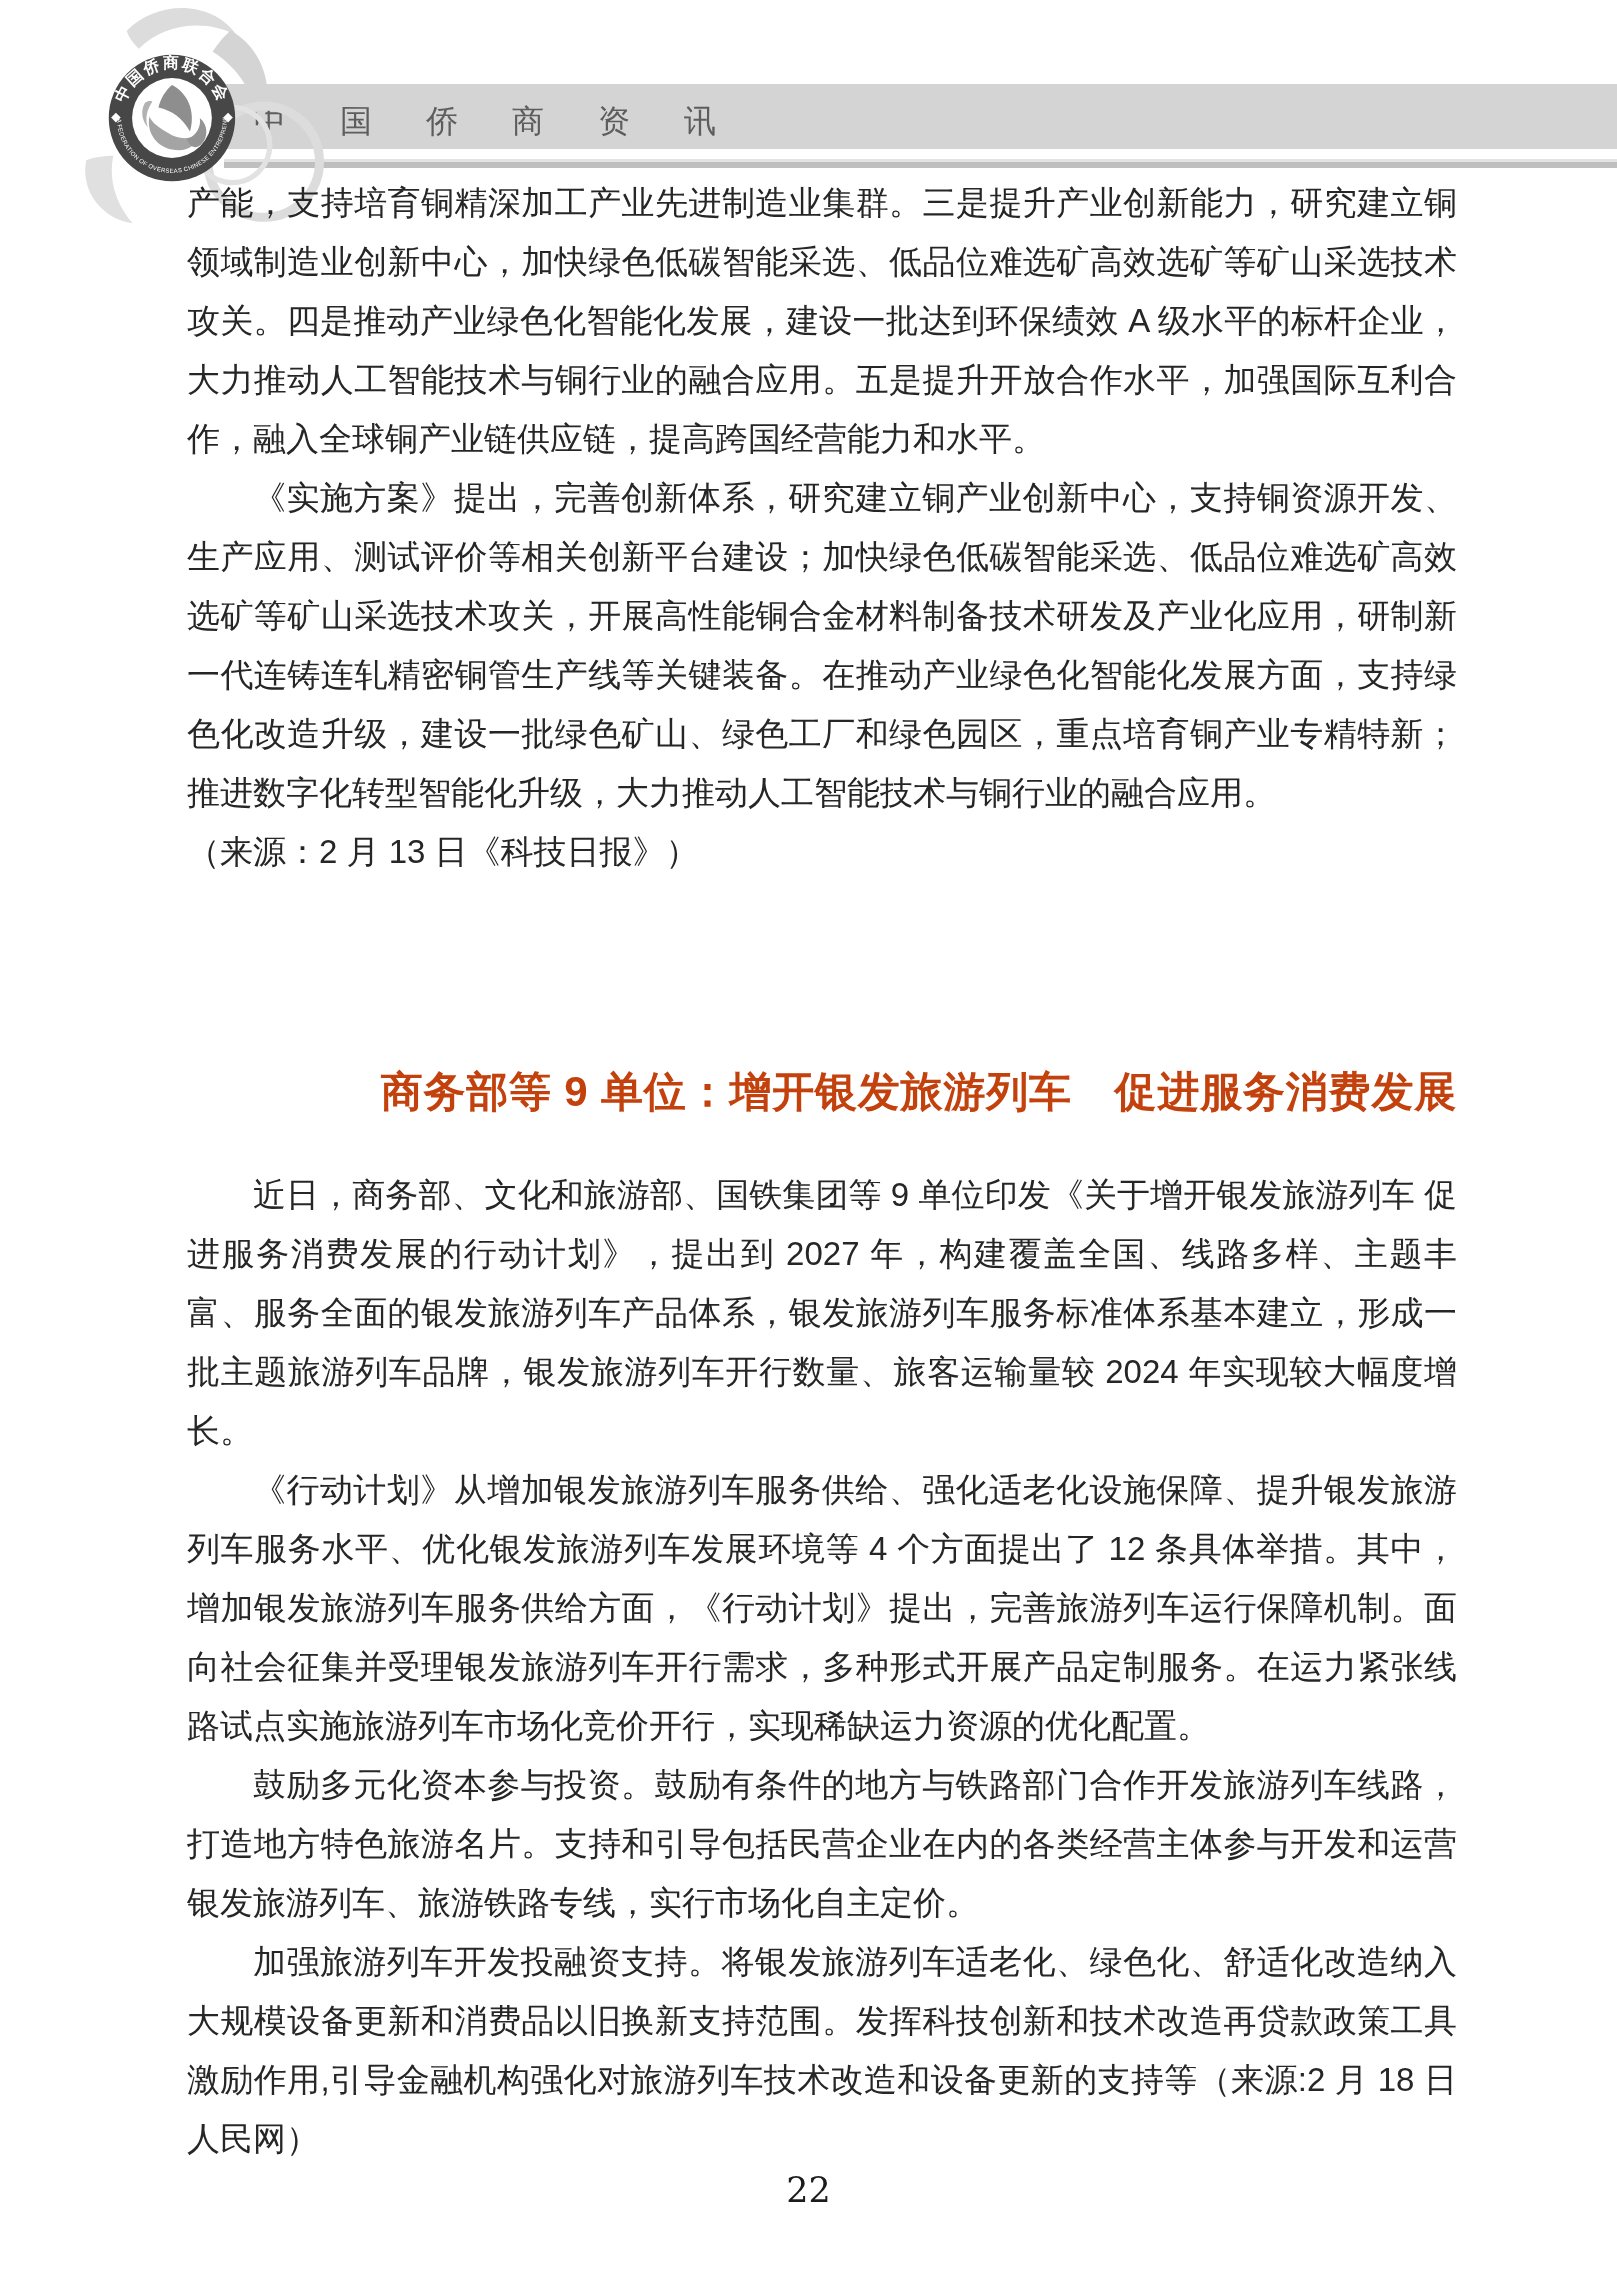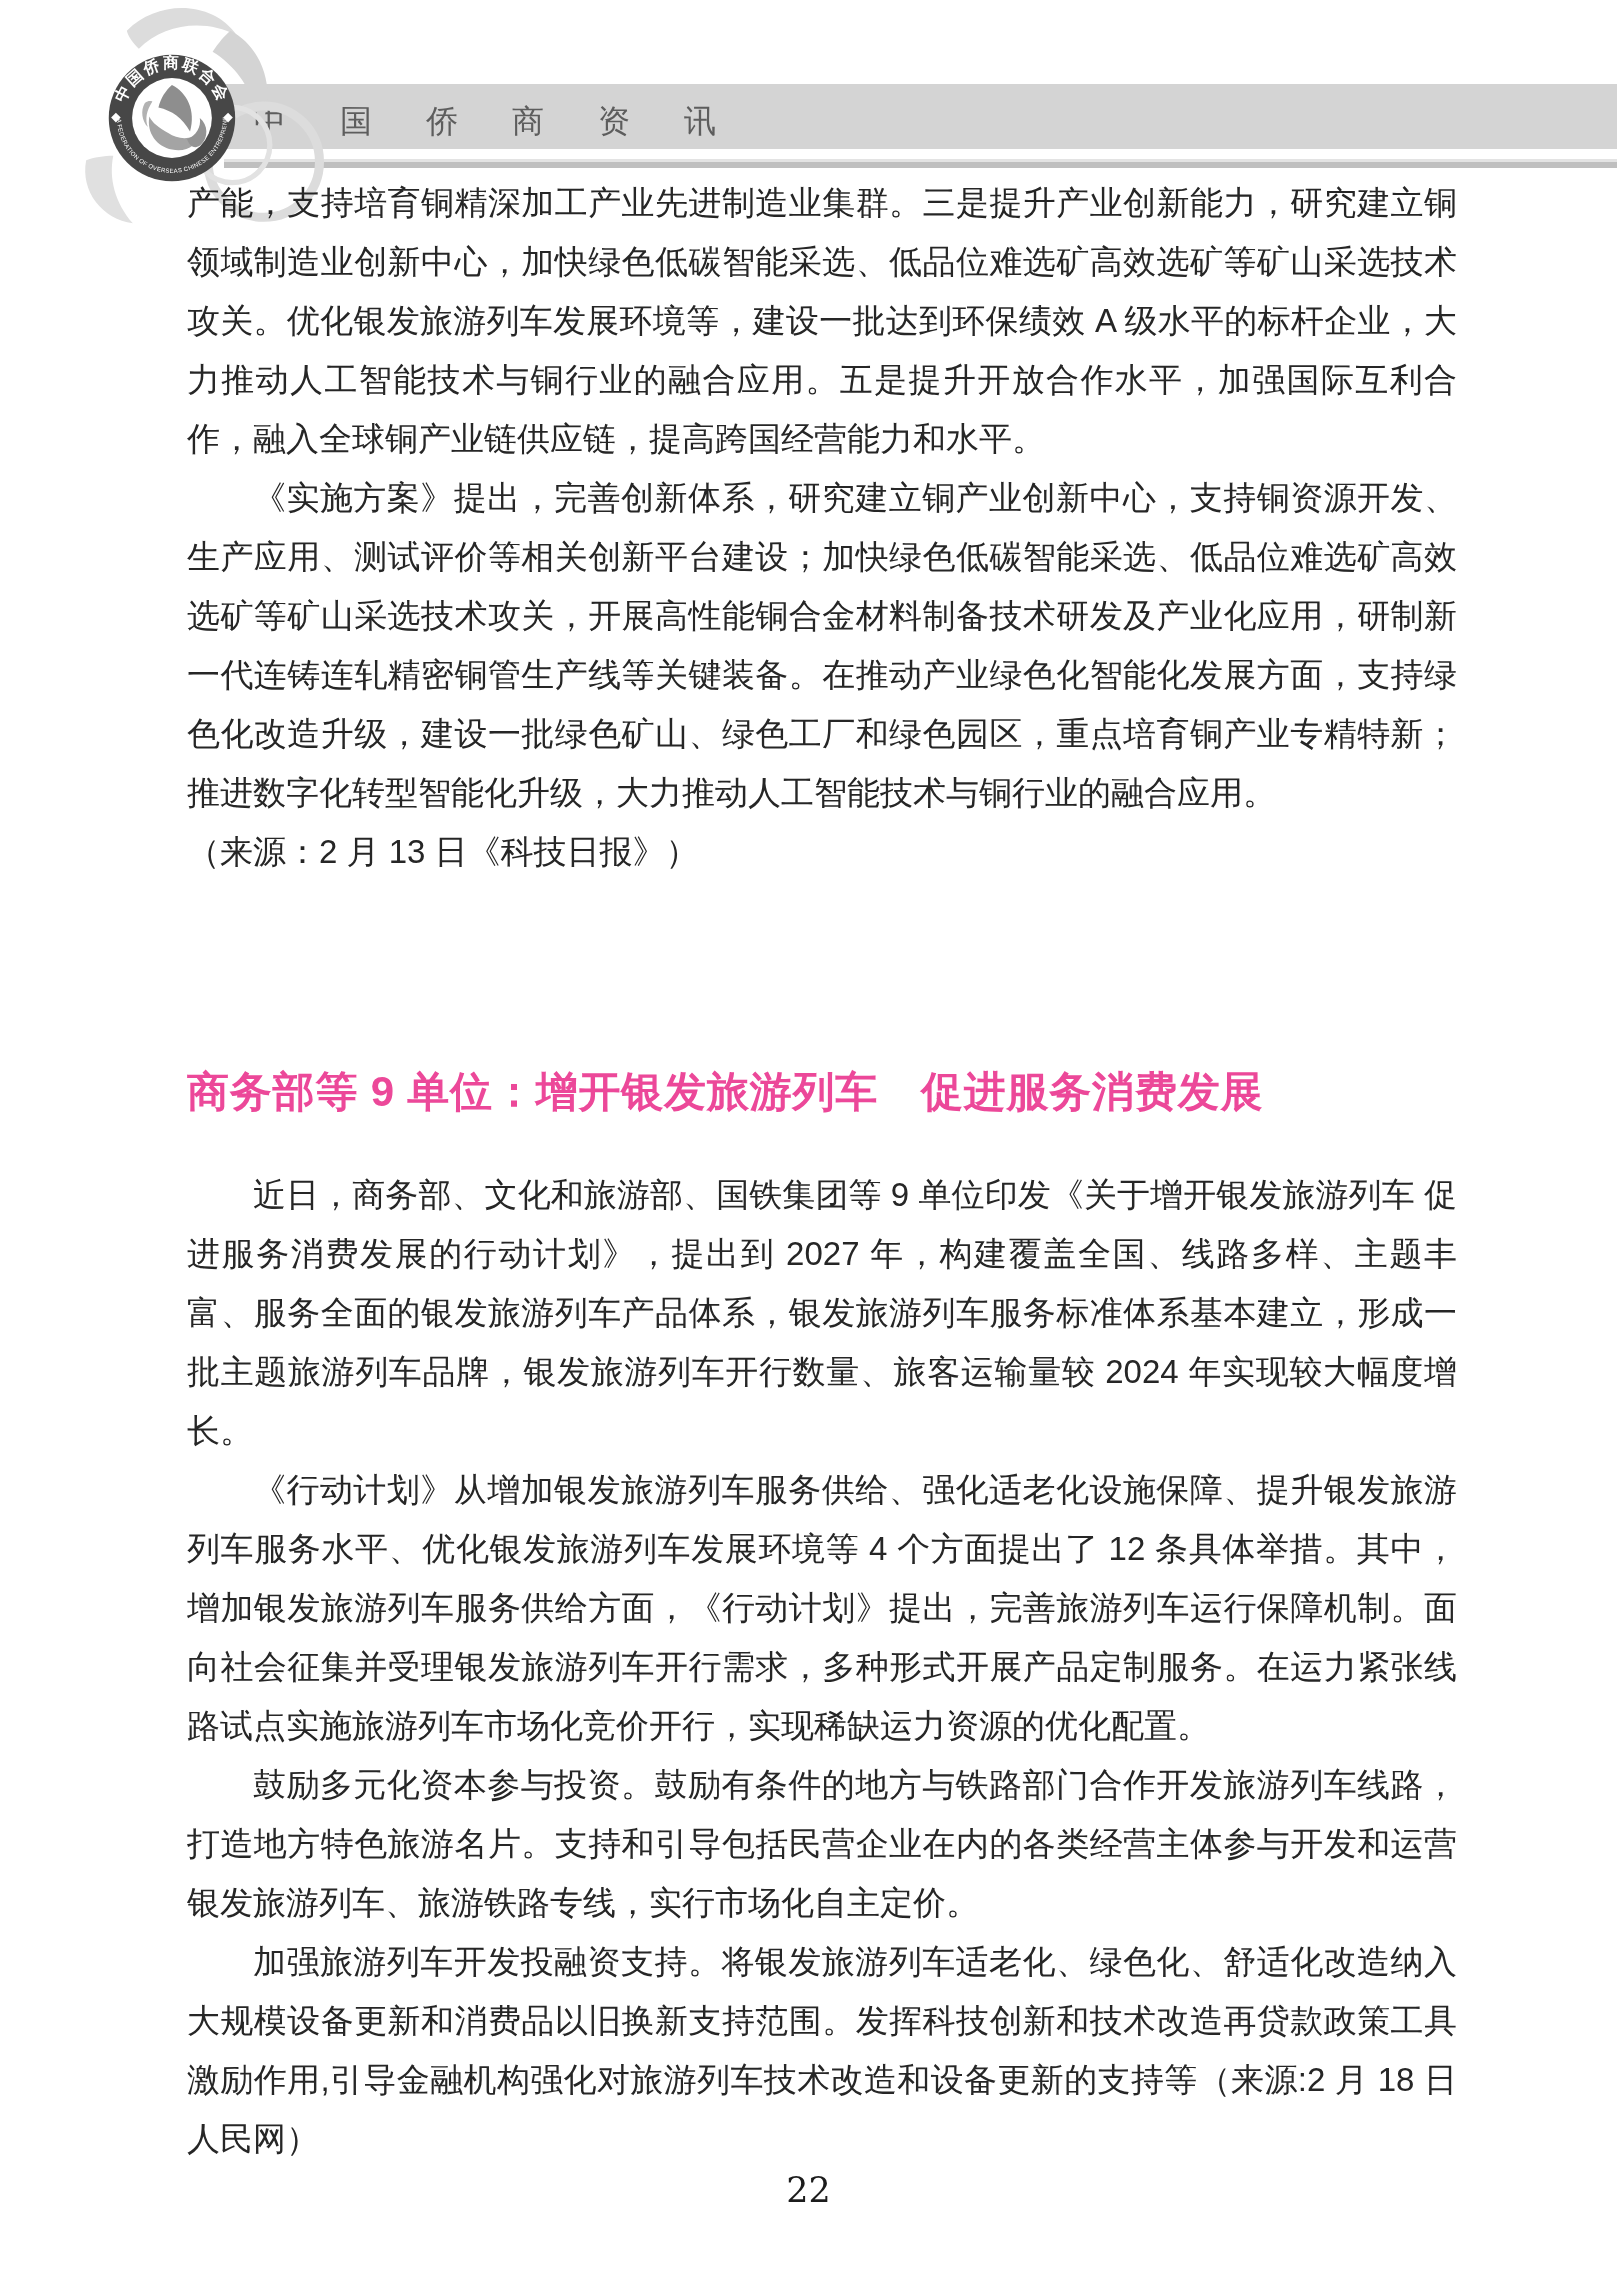--- a/index.html
+++ b/index.html
@@ -30,22 +30,22 @@
   p.para {
     margin:0; font-size:33px; line-height:59px;
     text-align:justify; text-justify:inter-character; color:#262626;
   }
   p.para.indent { text-indent:66px; }
   .source-line {
     font-size:33px; line-height:59px; color:#262626;
   }
   .article2-title {
     position:absolute; left:187px; top:1056px; width:1270px;
-    text-align:left; font-size:42px; line-height:72px;
-    font-weight:bold; color:#ec4899; letter-spacing:0.8px; white-space:nowrap;
+    text-align:right; font-size:42px; line-height:72px;
+    font-weight:bold; color:#c2410c; letter-spacing:0.8px; white-space:nowrap;
   }
   
   .page-number {
     position:absolute; left:0; top:2170px; width:100%;
     text-align:center; font-family:"DejaVu Serif", serif;
     font-size:35px; color:#1c1c1c;
   }
 </style>
 </head>
 <body>
@@ -86,21 +86,21 @@
         <path d="M178,106 C198,116 210,140 202,168 C192,150 178,140 160,136 C163,123 170,113 178,106 Z" fill="#8e8e8e"></path>
         <path d="M148,148 C144,170 158,188 178,192 C198,196 212,186 216,170 C203,179 186,179 173,170 C160,162 152,157 148,148 Z" fill="#a4a4a4"></path>
         <path d="M198,178 C210,174 217,162 215,150 C226,159 227,176 216,186 C210,191 202,190 198,178 Z" fill="#949494"></path>
         <path d="M152,128 C144,140 142,152 146,162 C138,154 136,140 142,130 C146,127 149,127 152,128 Z" fill="#b2b2b2"></path>
       </g>
     </svg>
   </div>
 
   <div class="article article-1">
     <div>
-        <p class="para">产能，支持培育铜精深加工产业先进制造业集群。三是提升产业创新能力，研究建立铜领域制造业创新中心，加快绿色低碳智能采选、低品位难选矿高效选矿等矿山采选技术攻关。优化银发旅游列车发展环境等，建设一批达到环保绩效 A 级水平的标杆企业，大力推动人工智能技术与铜行业的融合应用。五是提升开放合作水平，加强国际互利合作，融入全球铜产业链供应链，提高跨国经营能力和水平。</p>
+        <p class="para">产能，支持培育铜精深加工产业先进制造业集群。三是提升产业创新能力，研究建立铜领域制造业创新中心，加快绿色低碳智能采选、低品位难选矿高效选矿等矿山采选技术攻关。四是推动产业绿色化智能化发展，建设一批达到环保绩效 A 级水平的标杆企业，大力推动人工智能技术与铜行业的融合应用。五是提升开放合作水平，加强国际互利合作，融入全球铜产业链供应链，提高跨国经营能力和水平。</p>
         <p class="para indent">《实施方案》提出，完善创新体系，研究建立铜产业创新中心，支持铜资源开发、生产应用、测试评价等相关创新平台建设；加快绿色低碳智能采选、低品位难选矿高效选矿等矿山采选技术攻关，开展高性能铜合金材料制备技术研发及产业化应用，研制新一代连铸连轧精密铜管生产线等关键装备。在推动产业绿色化智能化发展方面，支持绿色化改造升级，建设一批绿色矿山、绿色工厂和绿色园区，重点培育铜产业专精特新；推进数字化转型智能化升级，大力推动人工智能技术与铜行业的融合应用。</p>
       </div>
     <div class="source-line">（来源：2 月 13 日《科技日报》）</div>
   </div>
 
   <div class="article2-title">商务部等 9 单位：增开银发旅游列车　促进服务消费发展</div>
 
   <div class="article article-2">
     <div>
         <p class="para indent">近日，商务部、文化和旅游部、国铁集团等 9 单位印发《关于增开银发旅游列车 促进服务消费发展的行动计划》，提出到 2027 年，构建覆盖全国、线路多样、主题丰富、服务全面的银发旅游列车产品体系，银发旅游列车服务标准体系基本建立，形成一批主题旅游列车品牌，银发旅游列车开行数量、旅客运输量较 2024 年实现较大幅度增长。</p>

